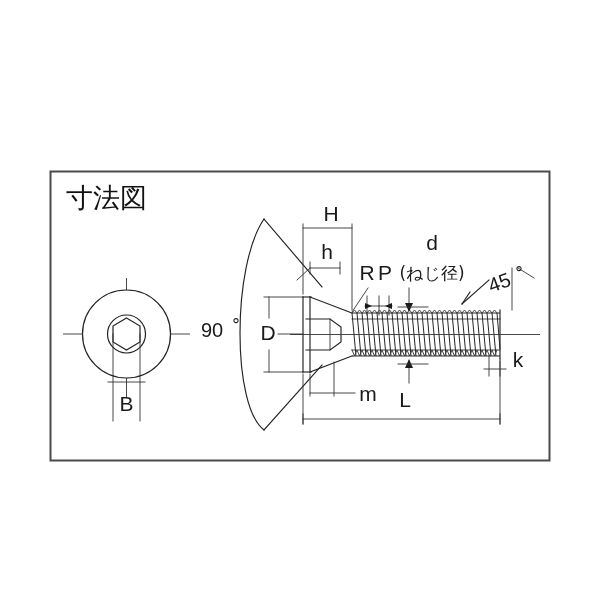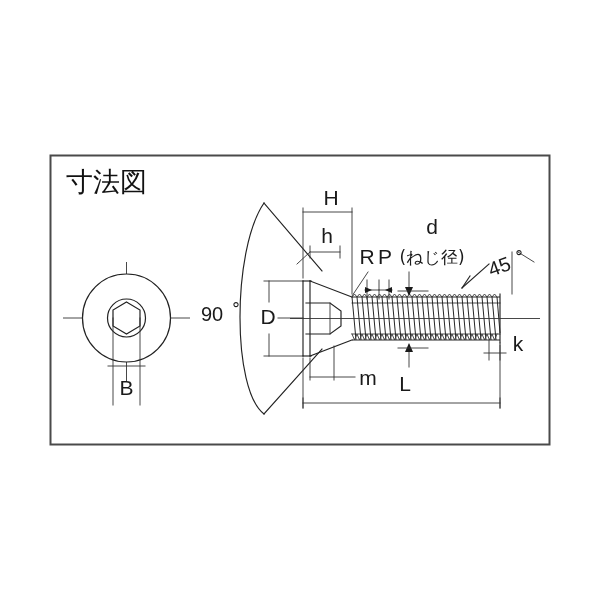--- a/index.html
+++ b/index.html
@@ -11,21 +11,21 @@
   body {
     width: 600px;
     height: 600px;
     font-family: "Liberation Sans", "DejaVu Sans", sans-serif;
     overflow: hidden;
     position: relative;
   }
   #canvas-root {
     position: absolute;
     left: 0;
-    top: 0;
+    top: 16px;
     width: 600px;
     height: 566px;
   }
   svg#drawing {
     display: block;
     width: 600px;
     height: 600px;
     background: #ffffff;
   }
   .frame-rect {

